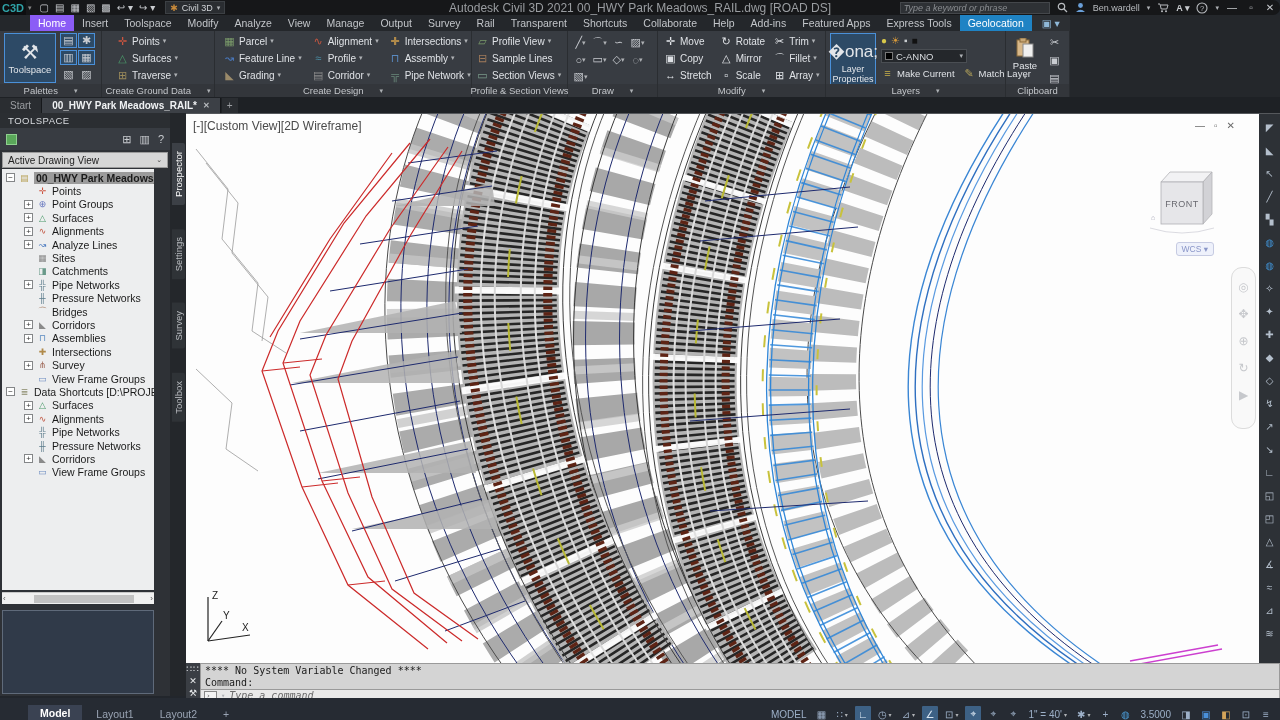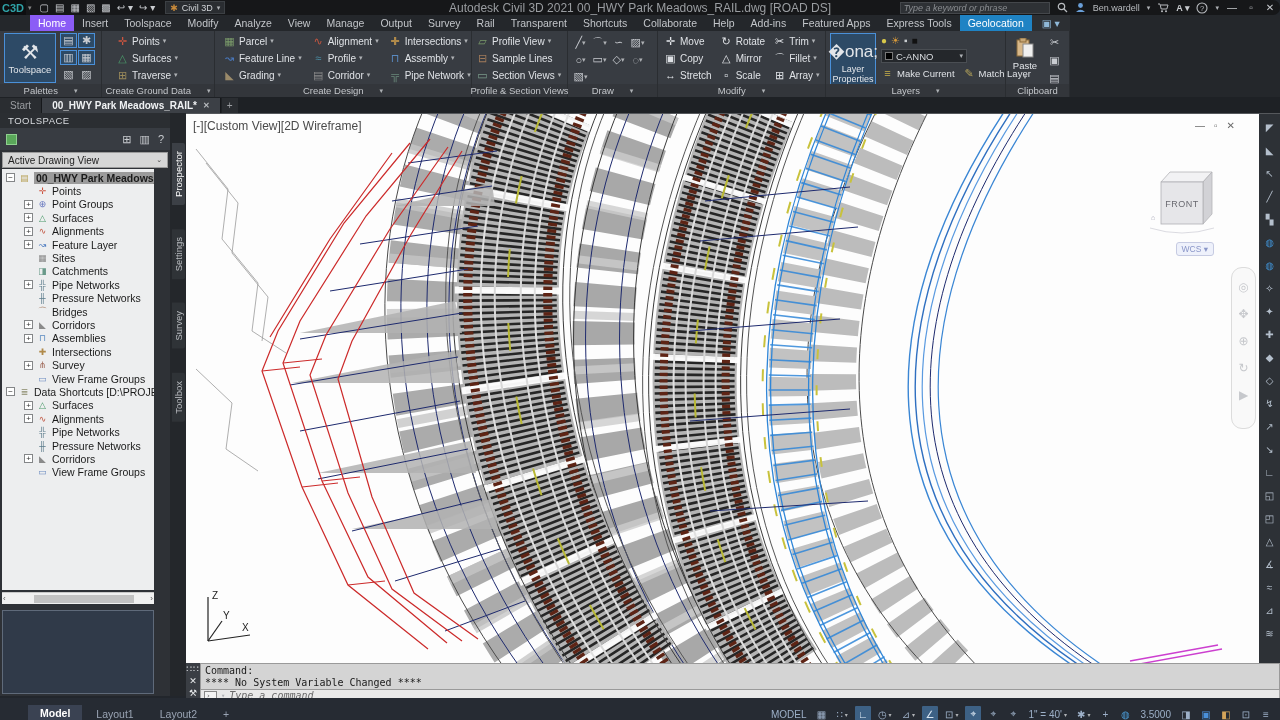--- a/index.html
+++ b/index.html
@@ -517,21 +517,21 @@
           <span class="tlabel">Surfaces</span>
         </div>
         <div class="trow" style="padding-left: 22px;">
           <span class="texp">+</span>
           <span class="ticon" style="color: rgb(192, 85, 64);">∿</span>
           <span class="tlabel">Alignments</span>
         </div>
         <div class="trow" style="padding-left: 22px;">
           <span class="texp">+</span>
           <span class="ticon" style="color: rgb(74, 122, 192);">↝</span>
-          <span class="tlabel">Feature Layer</span>
+          <span class="tlabel">Analyze Lines</span>
         </div>
         <div class="trow" style="padding-left: 22px;">
           <span class="texp none"></span>
           <span class="ticon" style="color: rgb(138, 138, 138);">▦</span>
           <span class="tlabel">Sites</span>
         </div>
         <div class="trow" style="padding-left: 22px;">
           <span class="texp none"></span>
           <span class="ticon" style="color: rgb(106, 154, 138);">◨</span>
           <span class="tlabel">Catchments</span>
@@ -783,22 +783,22 @@
   </div>
 
   <div id="cmdblock">
     <div id="cmdgrip">
       <span style="letter-spacing:1px">∷∷</span>
       <span>✕</span>
       <span>⚒</span>
     </div>
     <div id="cmdmain">
       <div id="cmdhist">
+        <div>**** No System Variable Changed ****</div>
         <div>Command:</div>
-        <div>**** No System Variable Changed ****</div>
       </div>
       <div id="cmdinput">
         <span id="cmdicon">›_</span>
         <span class="dd" style="font-style:normal">▾</span>
         <span>Type a command</span>
       </div>
     </div>
   </div>
 
   <div id="statusbar">

